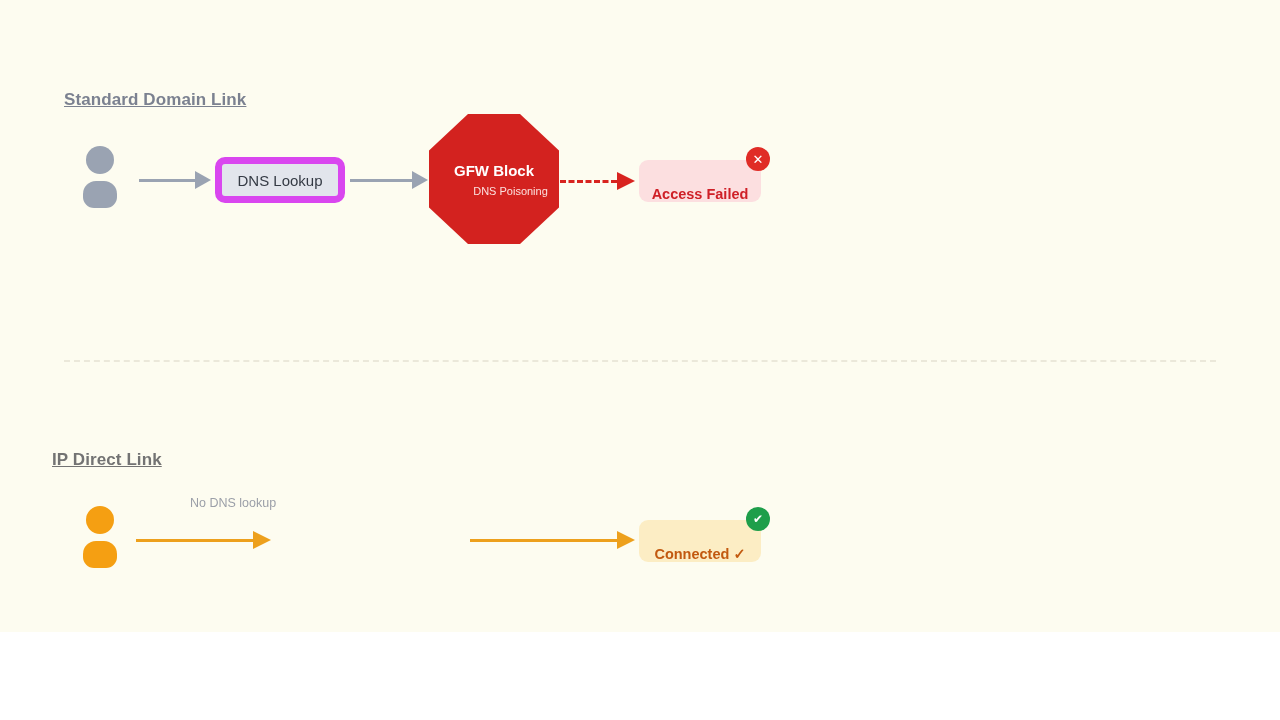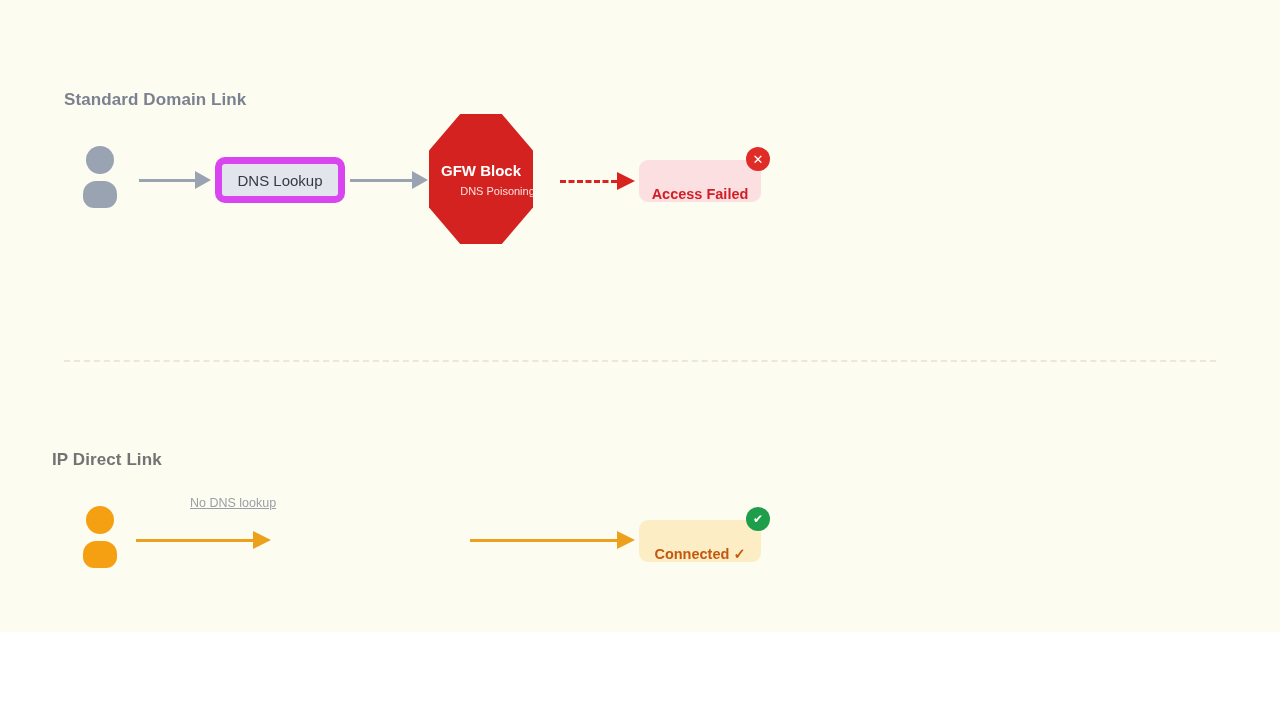--- a/index.html
+++ b/index.html
@@ -28,20 +28,21 @@
     background: #fdfcf0;
   }
 
   
   .section-title {
     position: absolute;
     font-size: 17px;
     font-weight: bold;
     letter-spacing: 0.1px;
     white-space: nowrap;
+    text-decoration: underline;
   }
   #title-standard {
     left: 64px;
     top: 90px;
     color: #7b8190;
   }
   #title-direct {
     left: 52px;
     top: 450px;
     color: #737373;
@@ -134,21 +135,21 @@
     color: #343a44;
     font-size: 15px;
     box-sizing: border-box;
   }
 
   
   #gfw-octagon {
     position: absolute;
     left: 429px;
     top: 114px;
-    width: 104px;
+    width: 130px;
     height: 130px;
     background: #d3221f;
     -webkit-clip-path: polygon(30% 0%, 70% 0%, 100% 28%, 100% 72%, 70% 100%, 30% 100%, 0% 72%, 0% 28%);
     clip-path: polygon(30% 0%, 70% 0%, 100% 28%, 100% 72%, 70% 100%, 30% 100%, 0% 72%, 0% 28%);
     display: flex;
     flex-direction: column;
     align-items: center;
     justify-content: center;
     gap: 6px;
   }
@@ -237,21 +238,20 @@
   }
 
   
   #note-no-dns {
     position: absolute;
     left: 190px;
     top: 496px;
     font-size: 12.5px;
     color: #9b9fa8;
     white-space: nowrap;
-    text-decoration: underline;
   }
 </style>
 </head>
 <body>
 
 <div id="canvas">
 
   <div class="bg-panel"></div>
 
   <div class="section-title" id="title-standard">Standard Domain Link</div>

